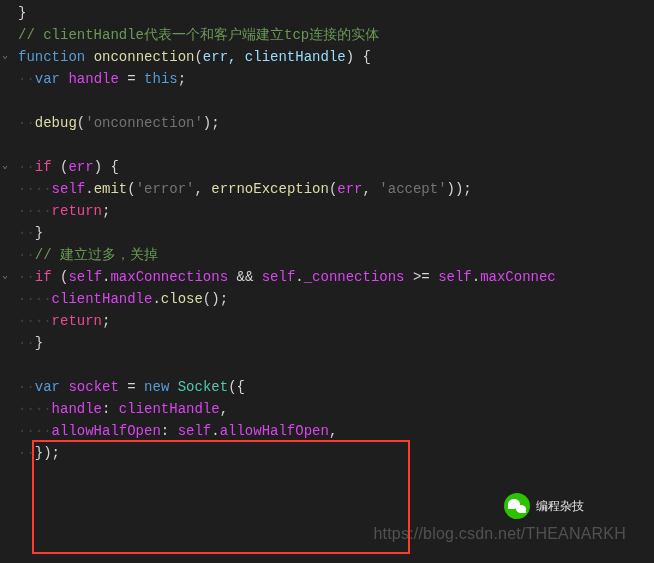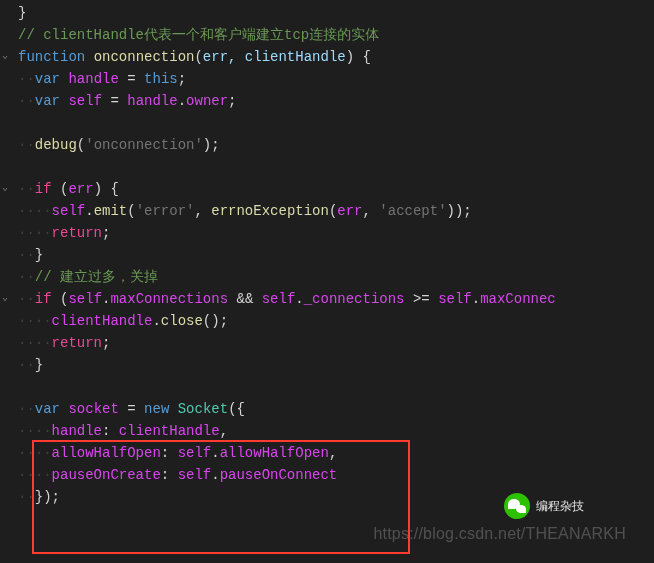--- a/index.html
+++ b/index.html
@@ -99,21 +99,20 @@
 <div class="editor">
 
 <div class="line"><span class="punct">}</span></div>
 
 <div class="line"><span class="comment">// clientHandle代表一个和客户端建立tcp连接的实体</span></div>
 
 <div class="line"><span class="fold">⌄</span><span class="keyword">function</span> <span class="fn">onconnection</span><span class="punct">(</span><span class="param">err, clientHandle</span><span class="punct">)</span><span class="punct"> {</span></div>
 
 <div class="line"><span class="ws">··</span><span class="keyword">var</span> <span class="prop">handle</span><span class="op"> = </span><span class="keyword">this</span><span class="punct">;</span></div>
 
-<div class="line"><span class="ws">··</span><span class="keyword">var</span> <span class="prop">self</span><span class="op"> = </span><span class="prop">handle</span><span class="punct">.</span><span class="prop">owner</span><span class="punct">;</span></div>
 
 <div class="line">&nbsp;</div>
 
 <div class="line"><span class="ws">··</span><span class="fn">debug</span><span class="punct">(</span><span class="str">'onconnection'</span><span class="punct">)</span><span class="punct">;</span></div>
 
 <div class="line">&nbsp;</div>
 
 <div class="line"><span class="fold">⌄</span><span class="ws">··</span><span class="ctrl">if</span> <span class="punct">(</span><span class="prop">err</span><span class="punct">)</span><span class="punct"> {</span></div>
 
 <div class="line"><span class="ws">····</span><span class="prop">self</span><span class="punct">.</span><span class="fn">emit</span><span class="punct">(</span><span class="str">'error'</span><span class="punct">, </span><span class="fn">errnoException</span><span class="punct">(</span><span class="prop">err</span><span class="punct">, </span><span class="str">'accept'</span><span class="punct">)</span><span class="punct">);</span></div>
@@ -133,21 +132,20 @@
 <div class="line"><span class="ws">··</span><span class="punct">}</span></div>
 
 <div class="line">&nbsp;</div>
 
 <div class="line"><span class="ws">··</span><span class="keyword">var</span> <span class="prop">socket</span><span class="op"> = </span><span class="keyword">new</span> <span class="class">Socket</span><span class="punct">({</span></div>
 
 <div class="line"><span class="ws">····</span><span class="prop">handle</span><span class="punct">: </span><span class="prop">clientHandle</span><span class="punct">,</span></div>
 
 <div class="line"><span class="ws">····</span><span class="prop">allowHalfOpen</span><span class="punct">: </span><span class="prop">self</span><span class="punct">.</span><span class="prop">allowHalfOpen</span><span class="punct">,</span></div>
 
-<div class="line"><span class="ws">····</span><span class="prop">pauseOnCreate</span><span class="punct">: </span><span class="prop">self</span><span class="punct">.</span><span class="prop">pauseOnConnect</span></div>
 
 <div class="line"><span class="ws">··</span><span class="punct">});</span></div>
 
 
 </div>
 
 <div class="highlight-box"></div>
 
 <div class="wechat-badge">
   <span class="wechat-icon"></span>

